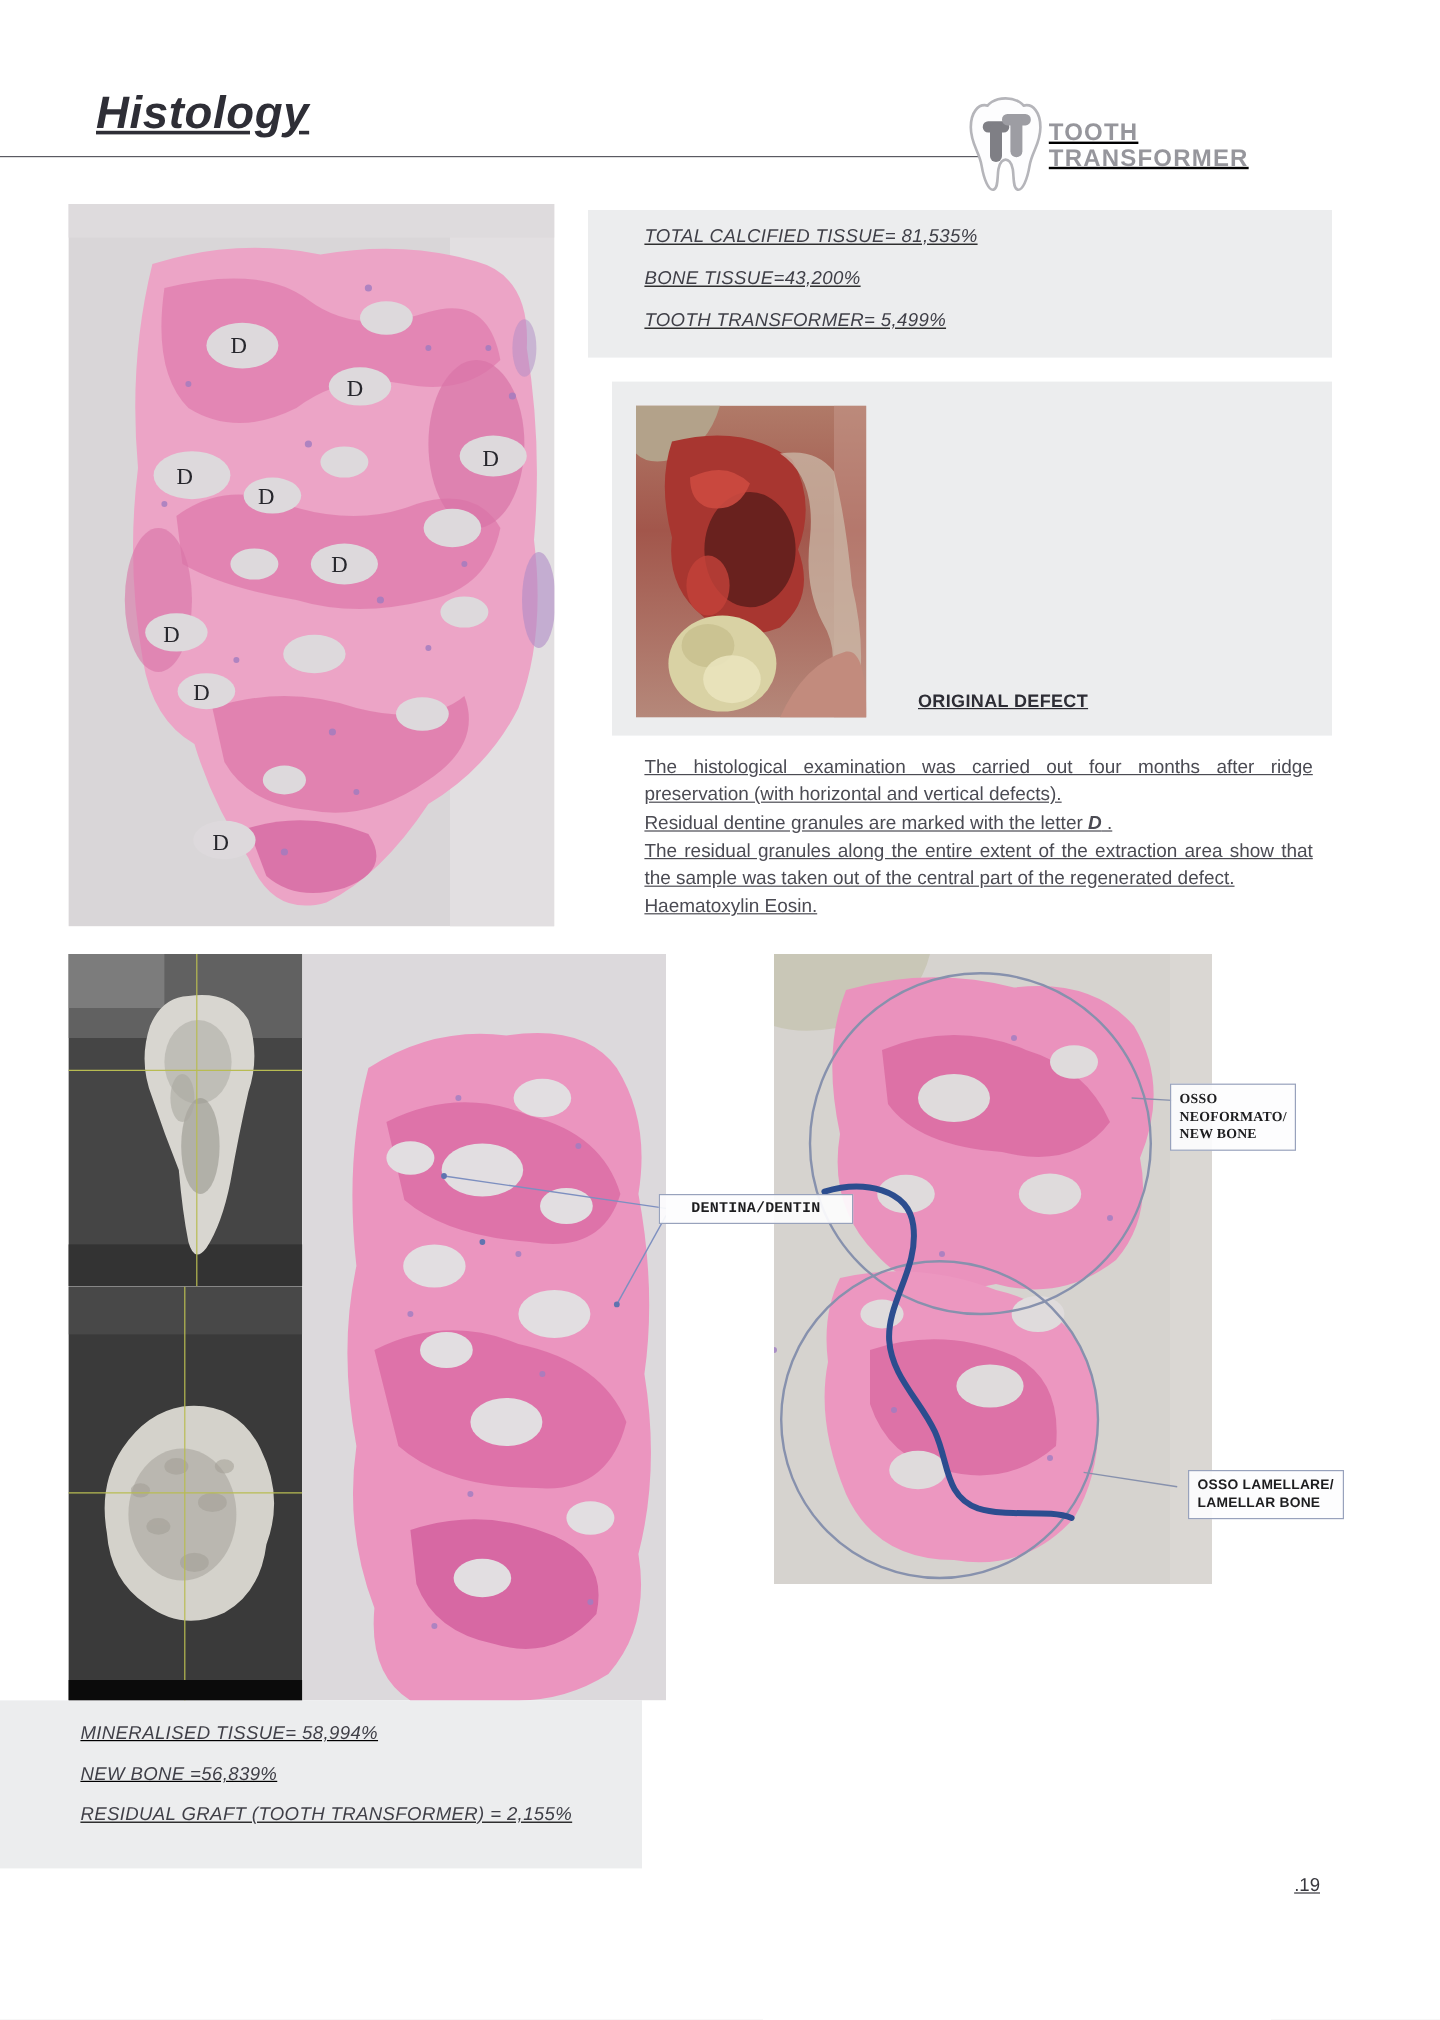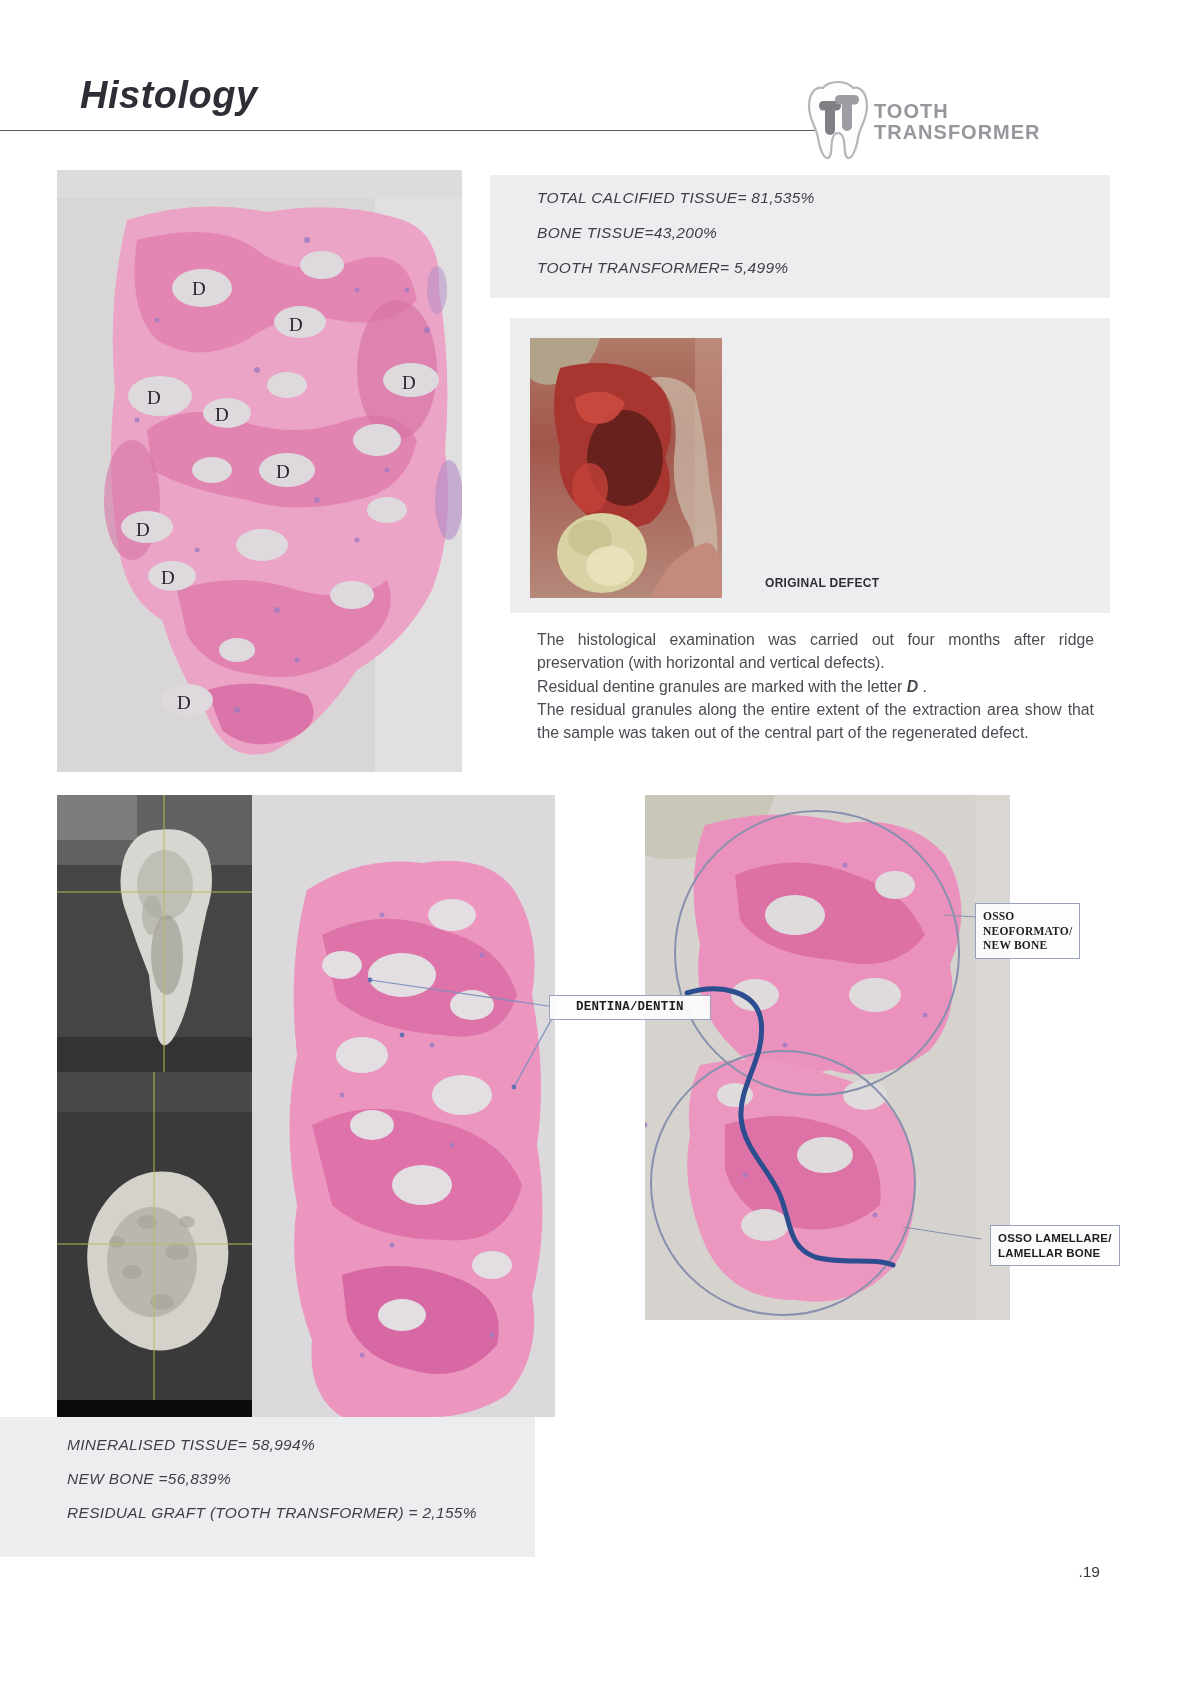--- a/index.html
+++ b/index.html
@@ -1,20 +1,20 @@
 <!DOCTYPE html>
 <html><head>
 <meta charset="utf-8">
 <style>
   html,body{margin:0;padding:0;background:#f2f2f2;}
   .page{
     position:relative;width:1200px;height:1683px;margin:0 auto;background:#ffffff;
     font-family:"Liberation Sans",sans-serif;overflow:hidden;
   }
-  .abs{position:absolute;}
+  .abs{position:absolute;text-decoration:underline;}
 
   
   .page-title{
     left:80px;top:74px;font-size:38px;font-weight:bold;font-style:italic;
     color:#2e2e36;letter-spacing:0.5px;
   }
   .header-rule{left:0;top:130px;width:856px;height:0;border-top:1.6px solid#5a5a62;}
   .logo{left:806px;top:80px;width:260px;height:84px;display:flex;align-items:center;}
   .logo-text{margin-left:4px;color:#96969c;font-weight:bold;line-height:21px;
     font-size:20px;letter-spacing:1px;}
@@ -24,21 +24,21 @@
   .panel-top-stats{left:490px;top:175px;width:620px;height:123px;}
   .panel-defect{left:510px;top:318px;width:600px;height:295px;}
   .panel-bottom-stats{left:0;top:1417px;width:535px;height:140px;}
 
   .stats-line{font-style:italic;color:#3f3f47;font-size:15.5px;letter-spacing:0.3px;white-space:nowrap;}
   .top-stats-text{left:537px;top:189px;}
   .top-stats-text .stats-line{margin-bottom:17px;}
   .bottom-stats-text{left:67px;top:1436px;}
   .bottom-stats-text .stats-line{margin-bottom:16px;}
 
-  .defect-caption{left:765px;top:576px;font-size:12px;font-weight:bold;color:#2d2d35;letter-spacing:0.3px;}
+  .defect-caption{left:765px;top:576px;font-size:15px;font-weight:bold;color:#2d2d35;letter-spacing:0.3px;}
 
   
   .description{left:537px;top:628px;width:557px;font-size:15.8px;color:#4b4b53;line-height:23.3px;}
   .description .just{text-align:justify;}
   .description b{font-weight:bold;font-style:italic;}
 
   
   .micrograph,.ct,.photo{display:block;}
   .img-left-micro{left:57px;top:170px;}
   .img-photo{left:530px;top:338px;}
@@ -179,20 +179,21 @@
       <ellipse cx="80" cy="228" rx="24" ry="20" fill="#e9e3bd" opacity="0.9"></ellipse>
       <path d="M120,260 Q140,215 175,205 Q192,202 192,260 Z" fill="#c28b7d"></path>
     </svg>
   </div>
   <div class="abs defect-caption">ORIGINAL DEFECT</div>
 
   <div class="abs description">
     <div class="just">The histological examination was carried out four months after ridge preservation (with horizontal and vertical defects).</div>
     <div><span>Residual dentine granules are marked with the letter </span><b>D</b><span> .</span></div>
     <div class="just">The residual granules along the entire extent of the extraction area show that the sample was taken out of the central part of the regenerated defect.</div>
+    <div>Haematoxylin Eosin.</div>
   </div>
 
   <div class="abs img-ct-top">
     <svg class="ct" width="195" height="277" viewBox="0 0 195 277">
       <rect width="195" height="277" fill="#454545"></rect>
       <rect width="195" height="70" fill="#6e6e6e" opacity="0.7"></rect>
       <rect width="80" height="45" fill="#8d8d8d" opacity="0.6"></rect>
       <rect y="242" width="195" height="35" fill="#333333"></rect>
       <path d="M100,35 Q135,30 150,55 Q160,85 150,115 Q142,150 135,190 Q128,225 115,245 Q105,258 100,240 Q95,215 92,180 Q80,150 70,120 Q58,90 68,60 Q78,36 100,35 Z" fill="#d8d6d0"></path>
       <ellipse cx="108" cy="90" rx="28" ry="35" fill="#b5b3ac" opacity="0.7"></ellipse>

